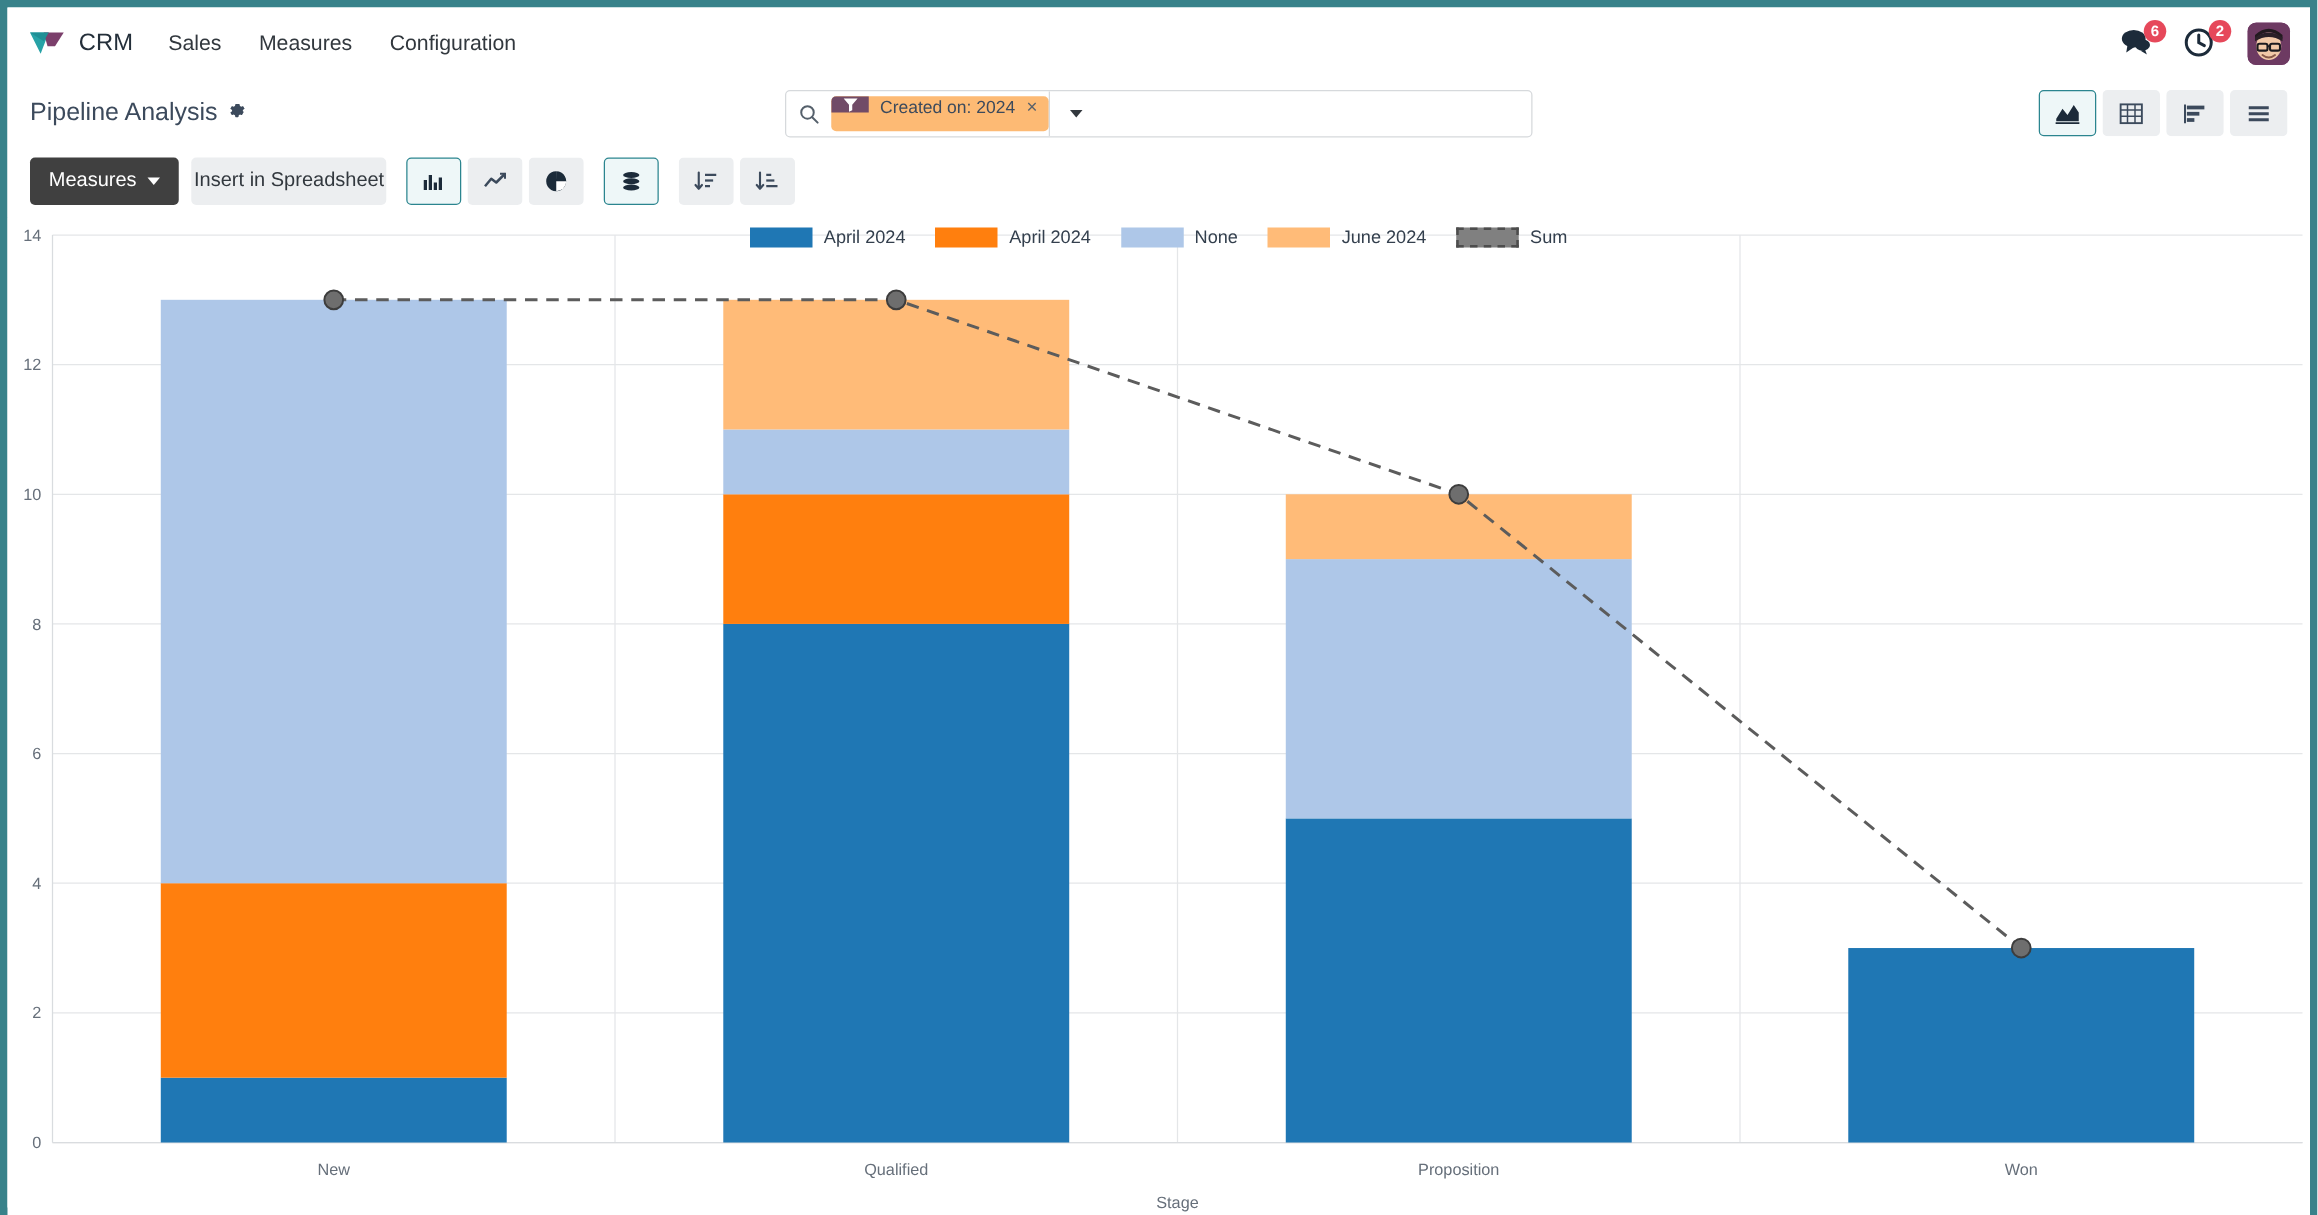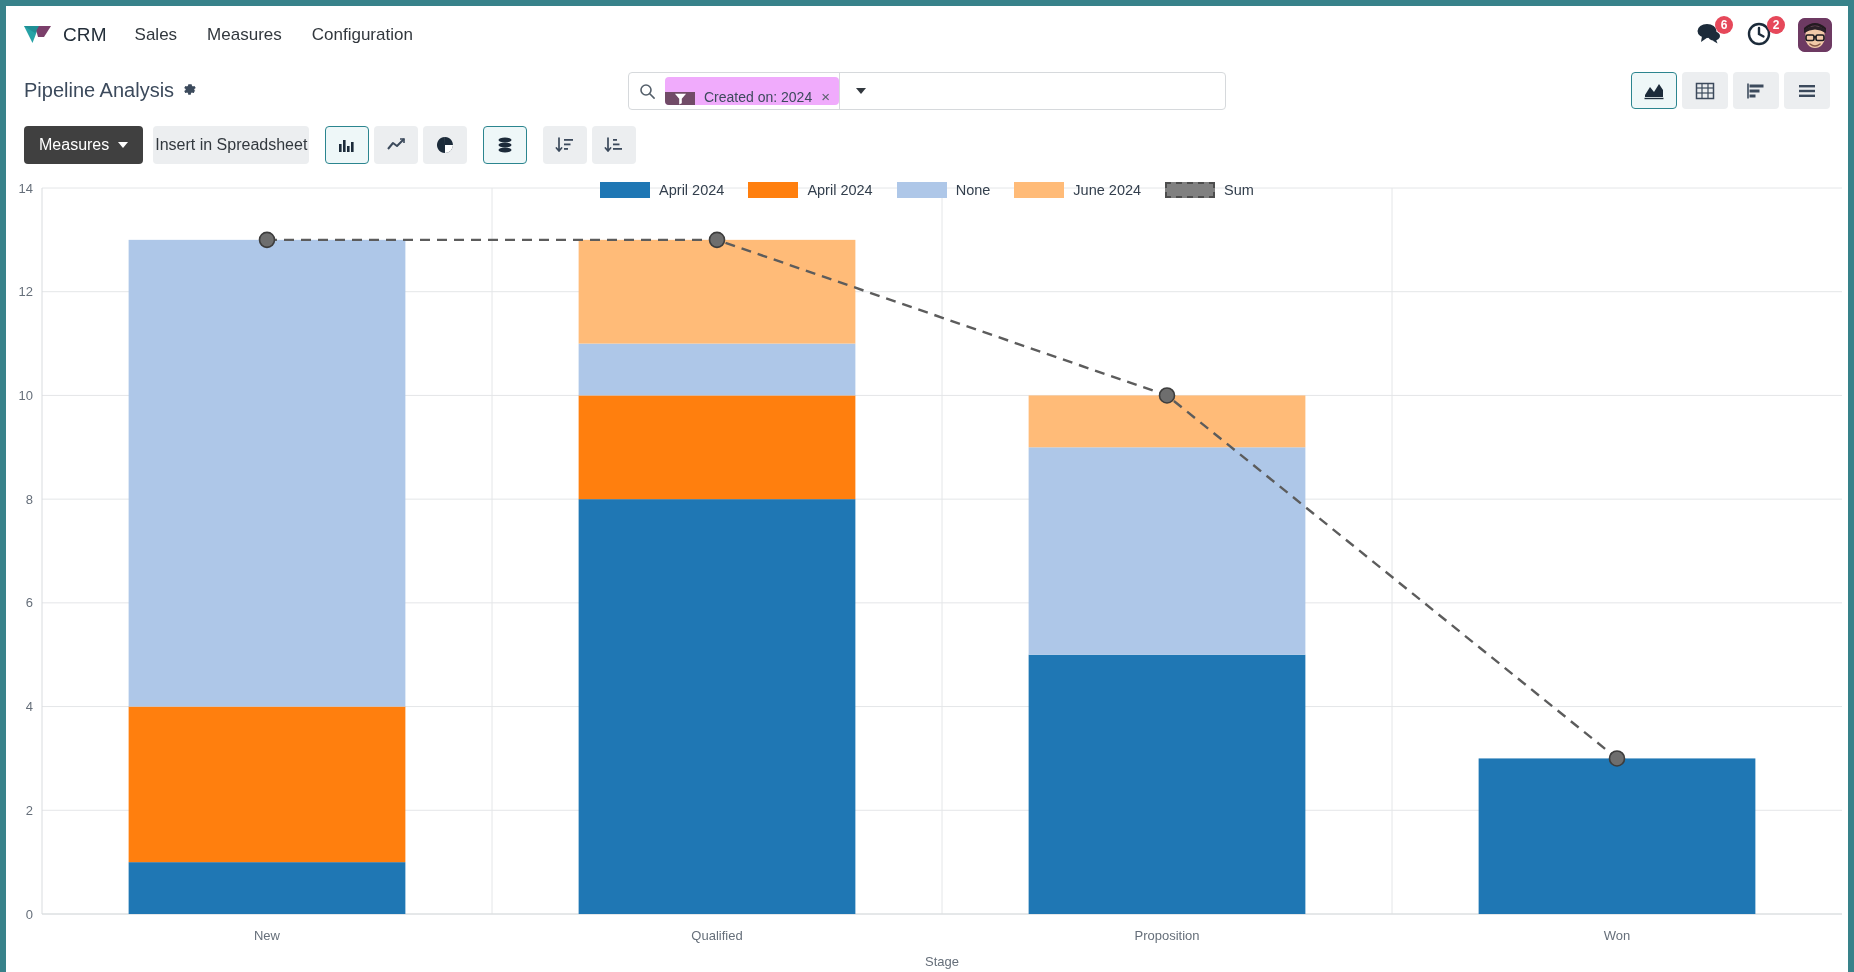--- a/index.html
+++ b/index.html
@@ -70,22 +70,22 @@
   .searchbar {
     display: flex; align-items: stretch; height: 38px;
     border: 1px solid #d6d9dc; border-radius: 4px;
     background: #fff; overflow: hidden;
   }
   .search-icon-box {
     display: flex; align-items: center; justify-content: center;
     width: 36px; flex: 0 0 36px; color: #55606b;
   }
   .facet {
-    display: flex; align-items: flex-end; margin: 4px 0 4px 0;
-    border-radius: 4px; overflow: hidden; background: #f0abfc;
+    display: flex; align-items: flex-start; margin: 4px 0 4px 0;
+    border-radius: 4px; overflow: hidden; background: #fdba74;
     font-size: 14px;
   }
   .facet-icon {
     background: #714b67; color: #fff; width: 30px;
     display: flex; align-items: center; justify-content: center;
   }
   .facet-label {
     display: flex; align-items: center; padding: 0 7px 0 9px;
     color: #3c4a5c; white-space: nowrap;
   }

